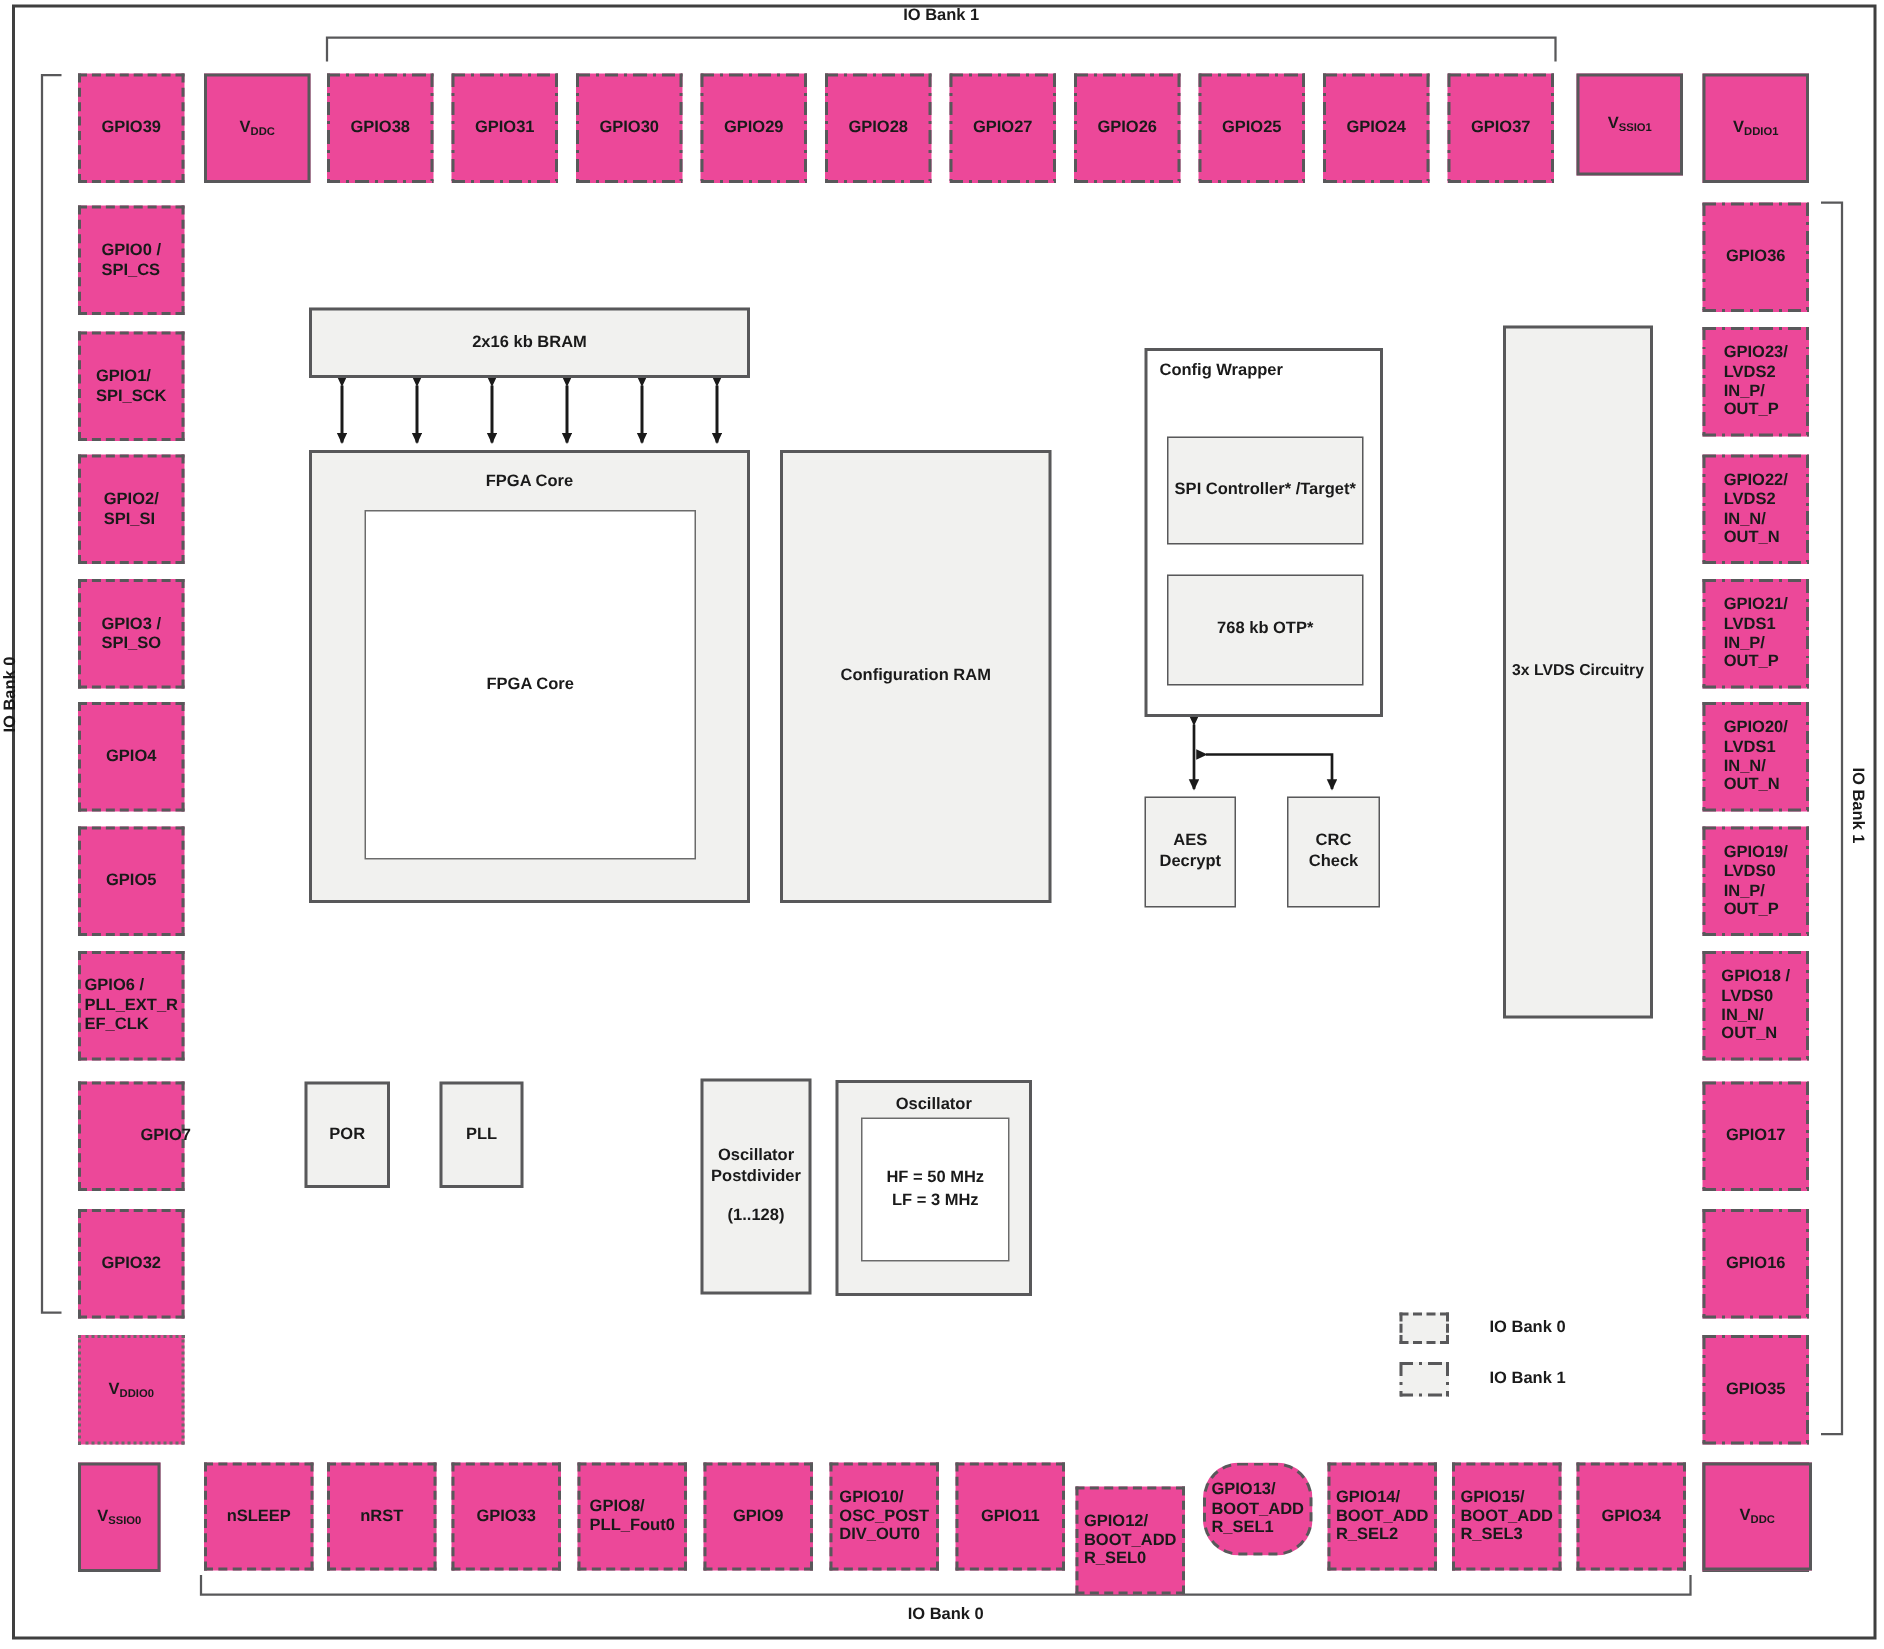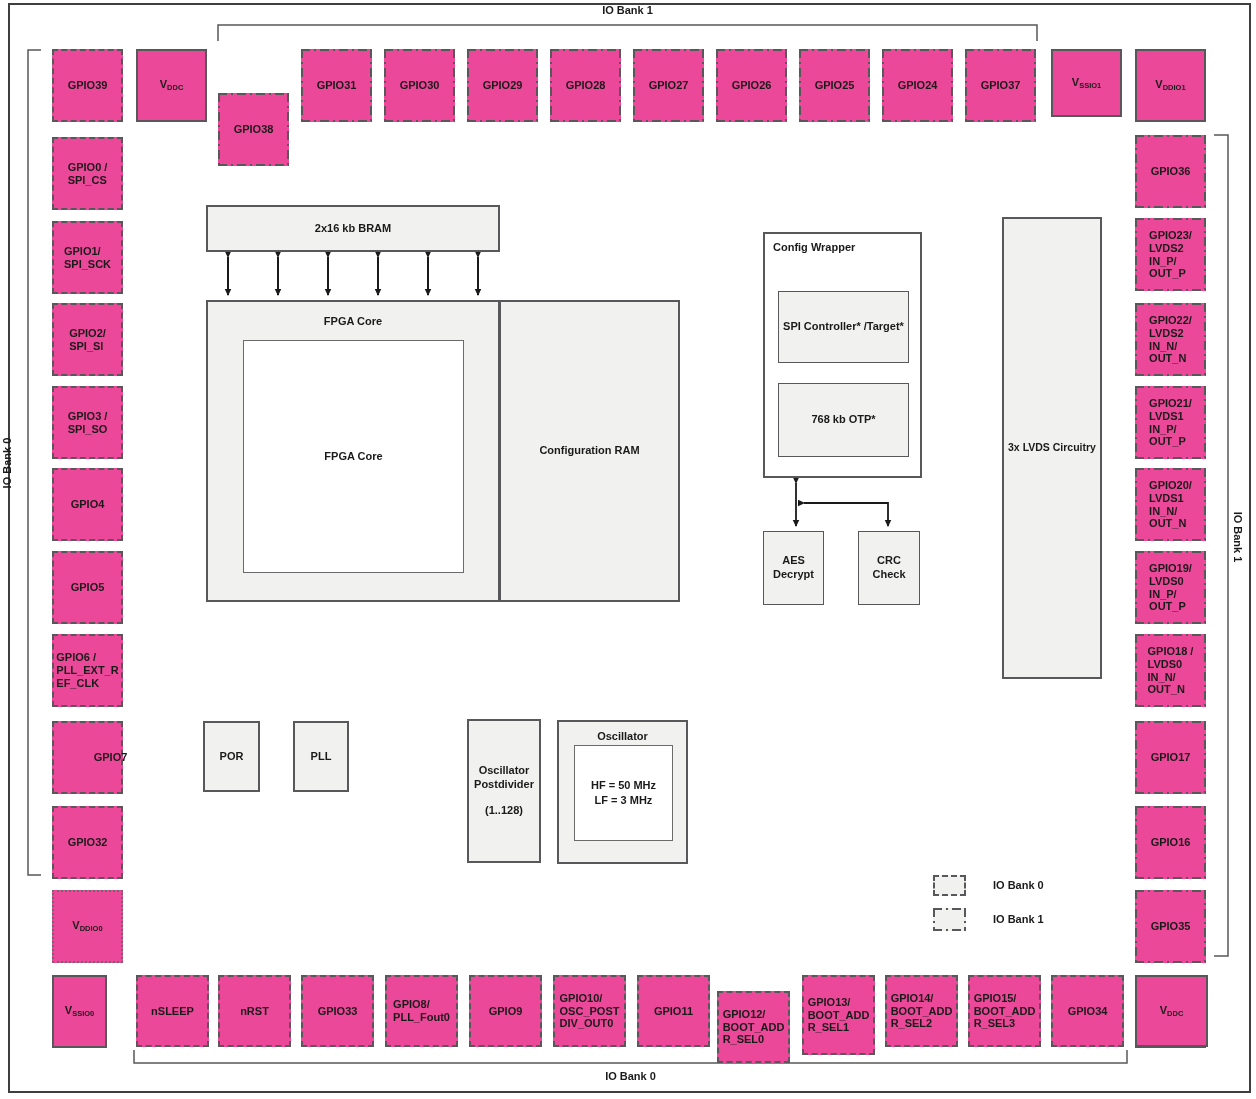--- a/index.html
+++ b/index.html
@@ -24,21 +24,21 @@
       background-position:left top,left bottom,left top,right top;}
   .pin sub{font-size:7.5px;vertical-align:-2px;}
   
   .block{position:absolute;box-sizing:border-box;border:2px solid #58585a;background:#f1f1ef;
          font-weight:bold;font-size:11px;line-height:1.25;text-align:center;white-space:pre-line;}
   .block.center{display:flex;align-items:center;justify-content:center;}
   #bram{left:206px;top:205px;width:294px;height:47px;}
   #fpga-outer{left:206px;top:300px;width:294px;height:302px;}
   #fpga-outer .toplabel{position:absolute;left:0;right:0;top:13px;text-align:center;}
   #fpga-inner{left:243px;top:340px;width:221px;height:233px;background:#ffffff;border:1.5px solid #6b6b6b;}
-  #config-ram{left:499px;top:300px;width:181px;height:302px;}
+  #config-ram{left:520px;top:300px;width:181px;height:302px;}
   #config-wrapper{left:763px;top:232px;width:159px;height:246px;background:#ffffff;}
   #config-wrapper .cwlabel{position:absolute;left:8px;top:7px;text-align:left;}
   #spi-ctrl{left:778px;top:291px;width:131px;height:72px;border-width:1.5px;}
   #otp{left:778px;top:383px;width:131px;height:74px;border-width:1.5px;}
   #aes{left:763px;top:531px;width:61px;height:74px;border-width:1.5px;}
   #crc{left:858px;top:531px;width:62px;height:74px;border-width:1.5px;}
   #lvds{left:1002px;top:217px;width:100px;height:462px;font-size:10.5px;white-space:nowrap;}
   #por{left:203px;top:721px;width:57px;height:71px;}
   #pll{left:293px;top:721px;width:56px;height:71px;}
   #osc-post{left:467px;top:719px;width:74px;height:144px;display:flex;flex-direction:column;
@@ -98,21 +98,21 @@
   </svg>
 
   <div class="bank-label" id="lbl-top">IO Bank 1</div>
   <div class="bank-label" id="lbl-left">IO Bank 0</div>
   <div class="bank-label" id="lbl-right">IO Bank 1</div>
   <div class="bank-label" id="lbl-bottom">IO Bank 0</div>
 
   <div>
       <div class="pin bank0" style="left: 52px; top: 49px; width: 71px; height: 73px;">GPIO39</div>
       <div class="pin power" style="left: 136px; top: 49px; width: 71px; height: 73px;"><span><span>V</span><sub>DDC</sub></span></div>
-      <div class="pin bank1" style="left: 218px; top: 49px; width: 71px; height: 73px; margin-top: 44px;">GPIO38</div>
+      <div class="pin bank1" style="left: 218px; top: 49px; width: 71px; height: 73px;">GPIO38</div>
       <div class="pin bank1" style="left: 301px; top: 49px; width: 71px; height: 73px;">GPIO31</div>
       <div class="pin bank1" style="left: 384px; top: 49px; width: 71px; height: 73px;">GPIO30</div>
       <div class="pin bank1" style="left: 467px; top: 49px; width: 71px; height: 73px;">GPIO29</div>
       <div class="pin bank1" style="left: 550px; top: 49px; width: 71px; height: 73px;">GPIO28</div>
       <div class="pin bank1" style="left: 633px; top: 49px; width: 71px; height: 73px;">GPIO27</div>
       <div class="pin bank1" style="left: 716px; top: 49px; width: 71px; height: 73px;">GPIO26</div>
       <div class="pin bank1" style="left: 799px; top: 49px; width: 71px; height: 73px;">GPIO25</div>
       <div class="pin bank1" style="left: 882px; top: 49px; width: 71px; height: 73px;">GPIO24</div>
       <div class="pin bank1" style="left: 965px; top: 49px; width: 71px; height: 73px;">GPIO37</div>
       <div class="pin power" style="left: 1051px; top: 49px; width: 71px; height: 68px;"><span><span>V</span><sub>SSIO1</sub></span></div>
@@ -175,21 +175,21 @@
       <div class="pin bank0" style="left: 385px; top: 975px; width: 73px; height: 72px;">GPIO8/
 PLL_Fout0</div>
       <div class="pin bank0" style="left: 469px; top: 975px; width: 73px; height: 72px;">GPIO9</div>
       <div class="pin bank0" style="left: 553px; top: 975px; width: 73px; height: 72px;">GPIO10/
 OSC_POST
 DIV_OUT0</div>
       <div class="pin bank0" style="left: 637px; top: 975px; width: 73px; height: 72px;">GPIO11</div>
       <div class="pin bank0" style="left: 717px; top: 975px; width: 73px; height: 72px; margin-top: 16px;">GPIO12/
 BOOT_ADD
 R_SEL0</div>
-      <div class="pin bank0" style="left: 802px; top: 975px; width: 73px; height: 80px;">GPIO13/
+      <div class="pin bank0" style="left: 802px; top: 975px; width: 73px; height: 62px; border-radius: 24px;">GPIO13/
 BOOT_ADD
 R_SEL1</div>
       <div class="pin bank0" style="left: 885px; top: 975px; width: 73px; height: 72px;">GPIO14/
 BOOT_ADD
 R_SEL2</div>
       <div class="pin bank0" style="left: 968px; top: 975px; width: 73px; height: 72px;">GPIO15/
 BOOT_ADD
 R_SEL3</div>
       <div class="pin bank0" style="left: 1051px; top: 975px; width: 73px; height: 72px;">GPIO34</div>
       <div class="pin power" style="left: 1135px; top: 975px; width: 73px; height: 72px;"><span><span>V</span><sub>DDC</sub></span></div>

